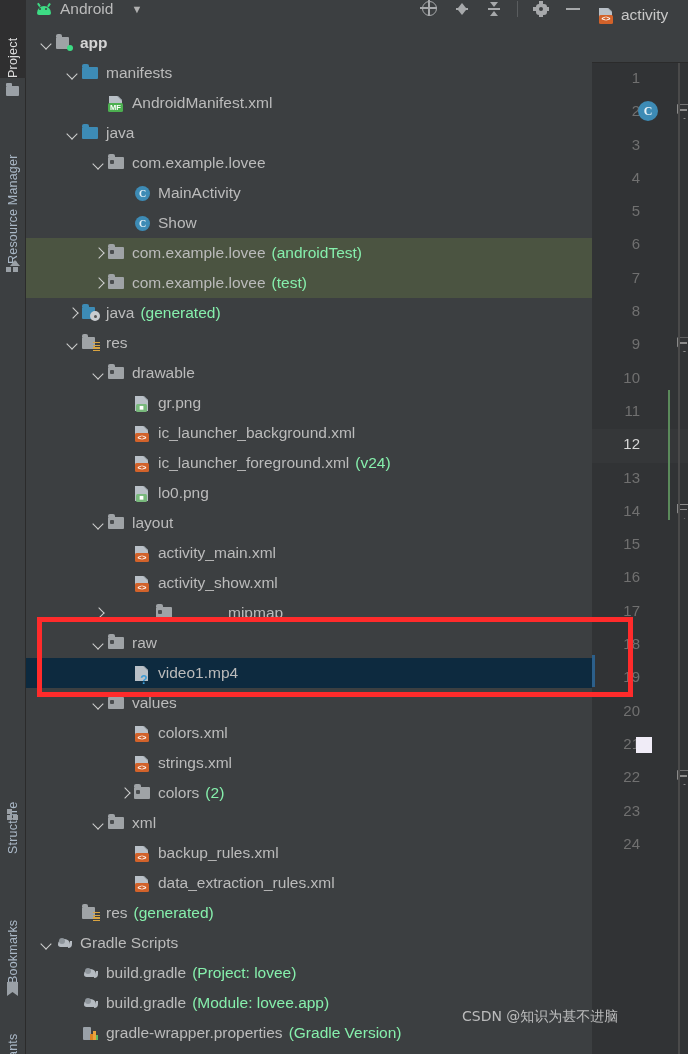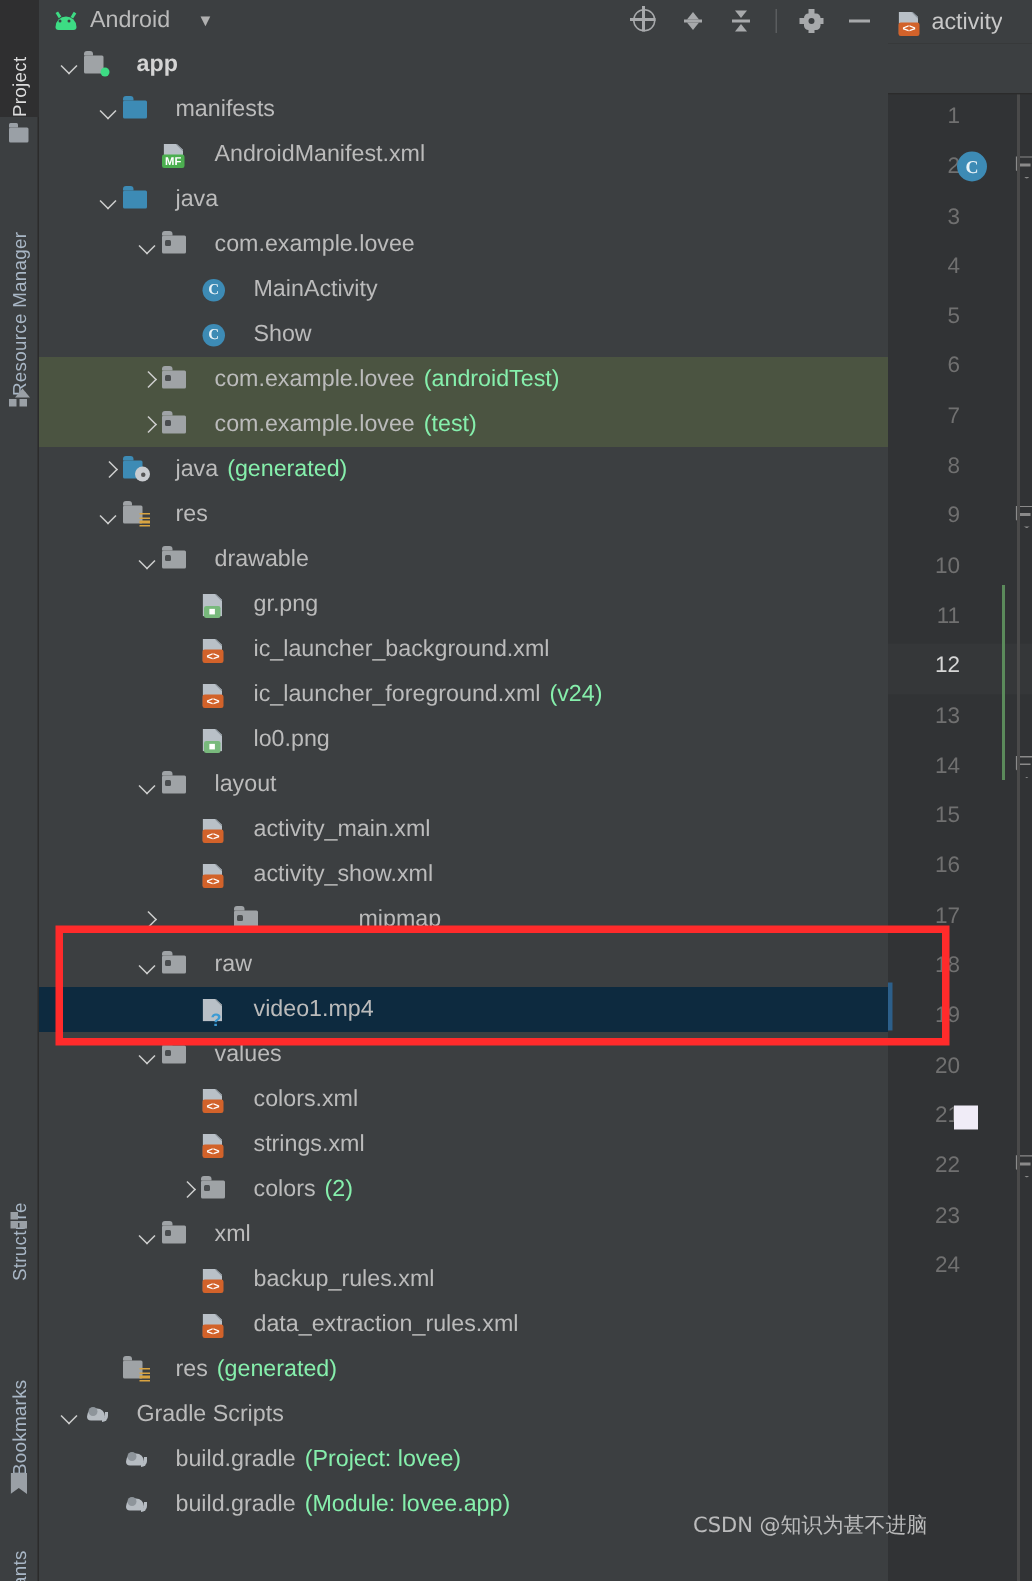--- a/index.html
+++ b/index.html
@@ -56,21 +56,21 @@
     clip-path:polygon(0 0,100% 0,100% 100%,50% 72%,0 100%);
   }
 
   
   #project-panel {
     position:absolute; left:26px; top:0; width:566px; height:1054px;
     background:#3c3f41; overflow:hidden;
   }
   #panel-header {
     position:absolute; left:0; top:0; width:566px; height:28px;
-    display:flex; align-items:center; background:#3c3f41;
+    display:flex; align-items:flex-start; background:#3c3f41;
   }
   #android-label {
     display:flex; align-items:center; gap:8px; padding-left:10px; font-size:15.5px;
     color:#bbbbbb;
   }
   .ic-android { width:16px; height:11px; position:relative; display:inline-block; }
   .ic-android:before {
     content:""; position:absolute; left:1px; top:2px; width:14px; height:9px;
     background:#3ddc84; border-radius:7px 7px 2px 2px;
   }
@@ -131,21 +131,21 @@
     content:""; position:absolute; left:2px; top:4px; width:7px; height:7px;
     border-right:1.9px solid #cfcfcf; border-bottom:1.9px solid #cfcfcf;
     transform:rotate(45deg);
   }
   .arrow.right:before {
     content:""; position:absolute; left:3px; top:3px; width:7px; height:7px;
     border-right:1.9px solid #cfcfcf; border-top:1.9px solid #cfcfcf;
     transform:rotate(45deg);
   }
   .arrow.none { }
-  .lbl { margin-left:18px; }
+  .lbl { margin-left:7px; }
   .dim { color:#86efac; }
   .bold { font-weight:bold; color:#d4d4d4; }
 
   
   .ico { width:17px; height:16px; position:relative; flex:0 0 auto; }
 
   .f-blue { position:absolute; left:0; top:2px; width:16px; height:12px;
             background:#3d8bb5; border-radius:1px; }
   .f-blue:before { content:""; position:absolute; left:0; top:-3px; width:7px; height:3px;
             background:#3d8bb5; border-radius:2px 2px 0 0; }
@@ -624,20 +624,33 @@
         <span class="ico">
           <span class="ic-elephant">
             <span class="body"></span>
             <span class="ear"></span>
             <span class="trunk"></span>
           </span>
         </span>
         <span class="lbl">build.gradle</span>
         <span class="dim" style="margin-left: 6px;">(Module: lovee.app)</span>
       </div>
+      <div class="row" style="padding-left: 40px;">
+        <span class="arrow none"></span>
+        <span class="ico">
+          <span class="ic-props">
+            <span class="bk"></span>
+            <span class="b1"></span>
+            <span class="b2"></span>
+            <span class="b3"></span>
+          </span>
+        </span>
+        <span class="lbl">gradle-wrapper.properties</span>
+        <span class="dim" style="margin-left: 6px;">(Gradle Version)</span>
+      </div>
     </div>
 </div>
 
 <div id="red-box"></div>
 
 <div id="editor">
   <div id="tab-bar">
     <span class="ico">
       <span class="file fold"></span>
         <span class="badge xml">&lt;&gt;</span>

